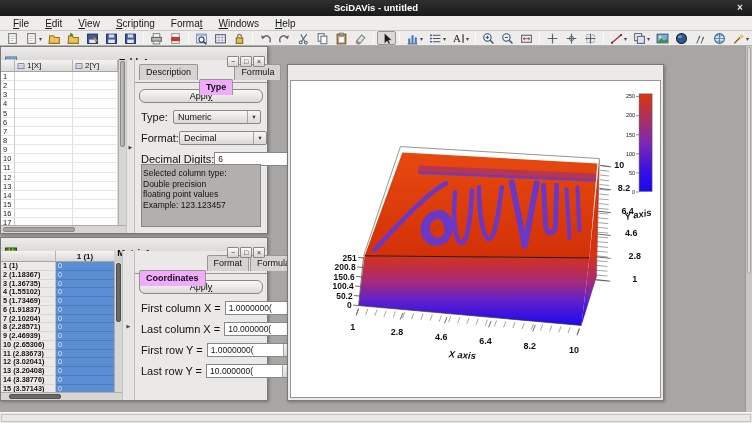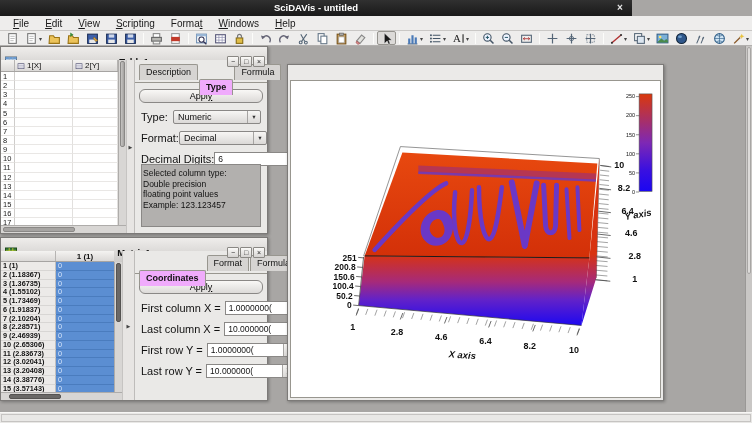--- a/index.html
+++ b/index.html
@@ -1,19 +1,19 @@
 <!DOCTYPE html>
 <html><head>
 <meta charset="utf-8">
 <style>
 *{box-sizing:border-box;margin:0;padding:0}
 html,body{width:752px;height:423px;overflow:hidden}
 body{font-family:"Liberation Sans",sans-serif;background:#a8a6a4;position:relative;color:#111}
 
-#titlebar{position:absolute;left:0;top:0;width:632px;height:16px;background:linear-gradient(#303030,#191919);color:#fff;font-size:9.5px;font-weight:bold;text-align:center;line-height:16px}
+#titlebar{position:absolute;left:0;top:0;width:752px;height:16px;background:linear-gradient(#303030,#191919);color:#fff;font-size:9.5px;font-weight:bold;text-align:center;line-height:16px}
 #main-close{position:absolute;right:5px;top:0;width:14px;line-height:15px;color:#e8e8e8;font-size:10px;font-weight:bold;text-align:center}
 #menubar{position:absolute;left:0;top:16px;width:752px;height:15px;background:#eeedec;border-bottom:1px solid #c9c7c5;display:flex;align-items:center;padding-left:5px}
 .mitem{padding:0 8px;font-size:10px;color:#1a1a1a}
 #toolbar{position:absolute;left:0;top:31px;width:752px;height:15px;background:#eeedec;border-bottom:1px solid #b2b0ae;display:flex;align-items:center;padding-left:3px}
 .tbtn{height:14px;padding:0 2px;display:flex;align-items:center;border:1px solid transparent;border-radius:2px}
 .tbtn.pressed{background:#dcdad8;border-color:#96948f}
 .tbtn .dd{font-size:6px;color:#444;margin-left:1px}
 .tsep{width:1px;height:11px;background:#b6b4b2;border-right:1px solid #fcfcfa;margin:0 3px}
 .tspace{flex:1}
 

